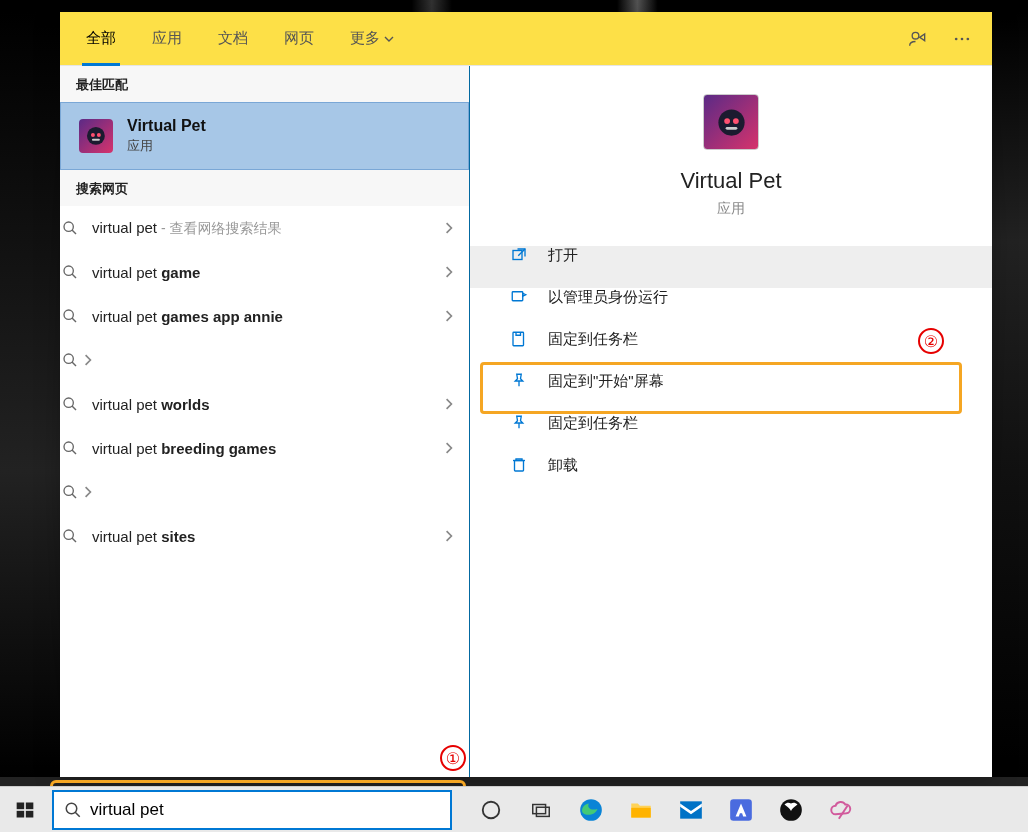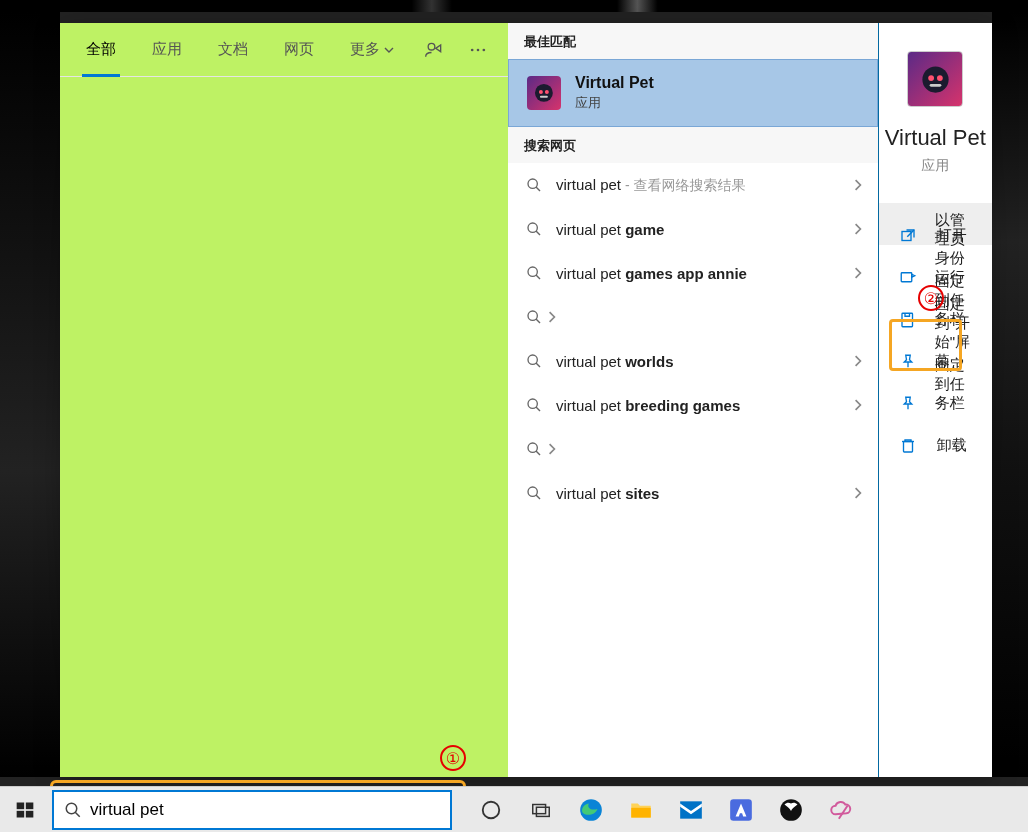--- a/index.html
+++ b/index.html
@@ -4,23 +4,22 @@
 <style>
   * { box-sizing: border-box; margin: 0; padding: 0; font-family: "Microsoft YaHei", "Segoe UI", sans-serif; }
   body { width: 1028px; height: 832px; background: #222; position: relative; overflow: hidden; }
 
   .desktop-strip-top { height: 12px; background: linear-gradient(90deg,#000 0,#000 40%,#333 42%,#000 44%,#000 60%,#555 62%,#000 64%,#000 100%); }
   .desktop-strip-left { position:absolute; left:0; top:12px; bottom:55px; width:60px; background:linear-gradient(180deg,#000,#111 30%,#222 60%,#000); }
   .desktop-strip-right { position:absolute; right:0; top:12px; bottom:55px; width:36px; background:linear-gradient(180deg,#000,#222 30%,#111 60%,#000); }
 
   .search-panel {
     position: absolute; left: 60px; top: 12px; right: 36px; bottom: 55px;
-    background: #bef264; display: flex; flex-direction: row;
+    background: #fde047; display: flex; flex-direction: column;
     box-shadow: 0 4px 24px rgba(0,0,0,.25);
-    margin-top: 11px;
   }
 
   .tabs-row { display:flex; align-items:center; height:54px; border-bottom:1px solid #e5e5e5; padding:0 8px; }
   .tab-btn { padding: 0 18px; height:52px; display:flex; align-items:center; font-size:15px; color:#555; position:relative; cursor:pointer; }
   .tab-btn.active { color:#000; }
   .tab-btn.active::after { content:""; position:absolute; left:14px; right:14px; bottom:-1px; height:3px; background:#0078d4; }
   .tab-more .chev { margin-left:4px; }
   .tabs-spacer { flex:1; }
   .tab-icon-btn { width:44px; height:44px; display:flex; align-items:center; justify-content:center; color:#555; cursor:pointer; }
 
@@ -33,33 +32,33 @@
   .best-match {
     display:flex; align-items:center; gap:14px; padding:14px 18px;
     background:#a7c7e7; border:1px solid #7aa7d6; margin:0;
   }
   .app-icon { width:34px; height:34px; border-radius:4px; background:linear-gradient(135deg,#5b2a86,#d6336c); display:flex; align-items:center; justify-content:center; }
   .app-icon-lg { width:56px; height:56px; border-radius:4px; background:linear-gradient(135deg,#5b2a86,#d6336c); display:flex; align-items:center; justify-content:center; border:1px solid #ccc; padding:2px; }
   .app-icon svg, .app-icon-lg svg { width:70%; height:70%; }
   .bm-text .title { font-size:16px; font-weight:700; color:#111; }
   .bm-text .sub   { font-size:13px; color:#444; margin-top:2px; }
 
-  .web-item { display:flex; align-items:center; height:44px; padding:0 14px 0 18px; color:#222; cursor:pointer; }
+  .web-item { display:flex; align-items:center; height:44px; padding:0 14px 0 2px; color:#222; cursor:pointer; }
   .web-item .mag { width:20px; color:#666; }
   .web-item .txt { flex:1; margin-left:10px; font-size:15px; white-space:nowrap; overflow:hidden; text-overflow:ellipsis; }
   .web-item .txt b { font-weight:700; }
   .web-item .hint { color:#999; font-size:14px; }
   .web-item .chev { color:#888; }
 
   .right-hero { display:flex; flex-direction:column; align-items:center; padding-top:28px; }
   .right-title { font-size:22px; color:#222; margin-top:18px; }
   .right-sub   { font-size:14px; color:#888; margin-top:6px; }
 
   .action-list { margin-top:28px; }
-  .action-item { display:flex; align-items:flex-end; height:42px; padding:0 20px; gap:18px; font-size:15px; color:#222; cursor:pointer; }
+  .action-item { display:flex; align-items:flex-start; height:42px; padding:0 40px; gap:18px; font-size:15px; color:#222; cursor:pointer; }
   .action-item.highlight { background:#eee; }
   .action-item .aicon { width:20px; color:#0078d4; }
 
   .annot { position:absolute; color:#e60000; font-size:22px; font-weight:400; pointer-events:none; }
   .annot-circle { border:2px solid #e60000; border-radius:50%; width:26px; height:26px; display:flex; align-items:center; justify-content:center; font-size:16px; }
   .annot-box1 { position:absolute; border:3px solid #f5a623; border-radius:6px; pointer-events:none; }
   .annot-box2 { position:absolute; border:3px solid #f5a623; border-radius:4px; pointer-events:none; }
 
   .taskbar { position:absolute; left:0; right:0; bottom:0; height:46px; background:#e9e9e9; display:flex; align-items:center; padding-left:4px; border-top:1px solid #ccc; }
   .tb-start { width:42px; height:42px; display:flex; align-items:center; justify-content:center; cursor:pointer; }

